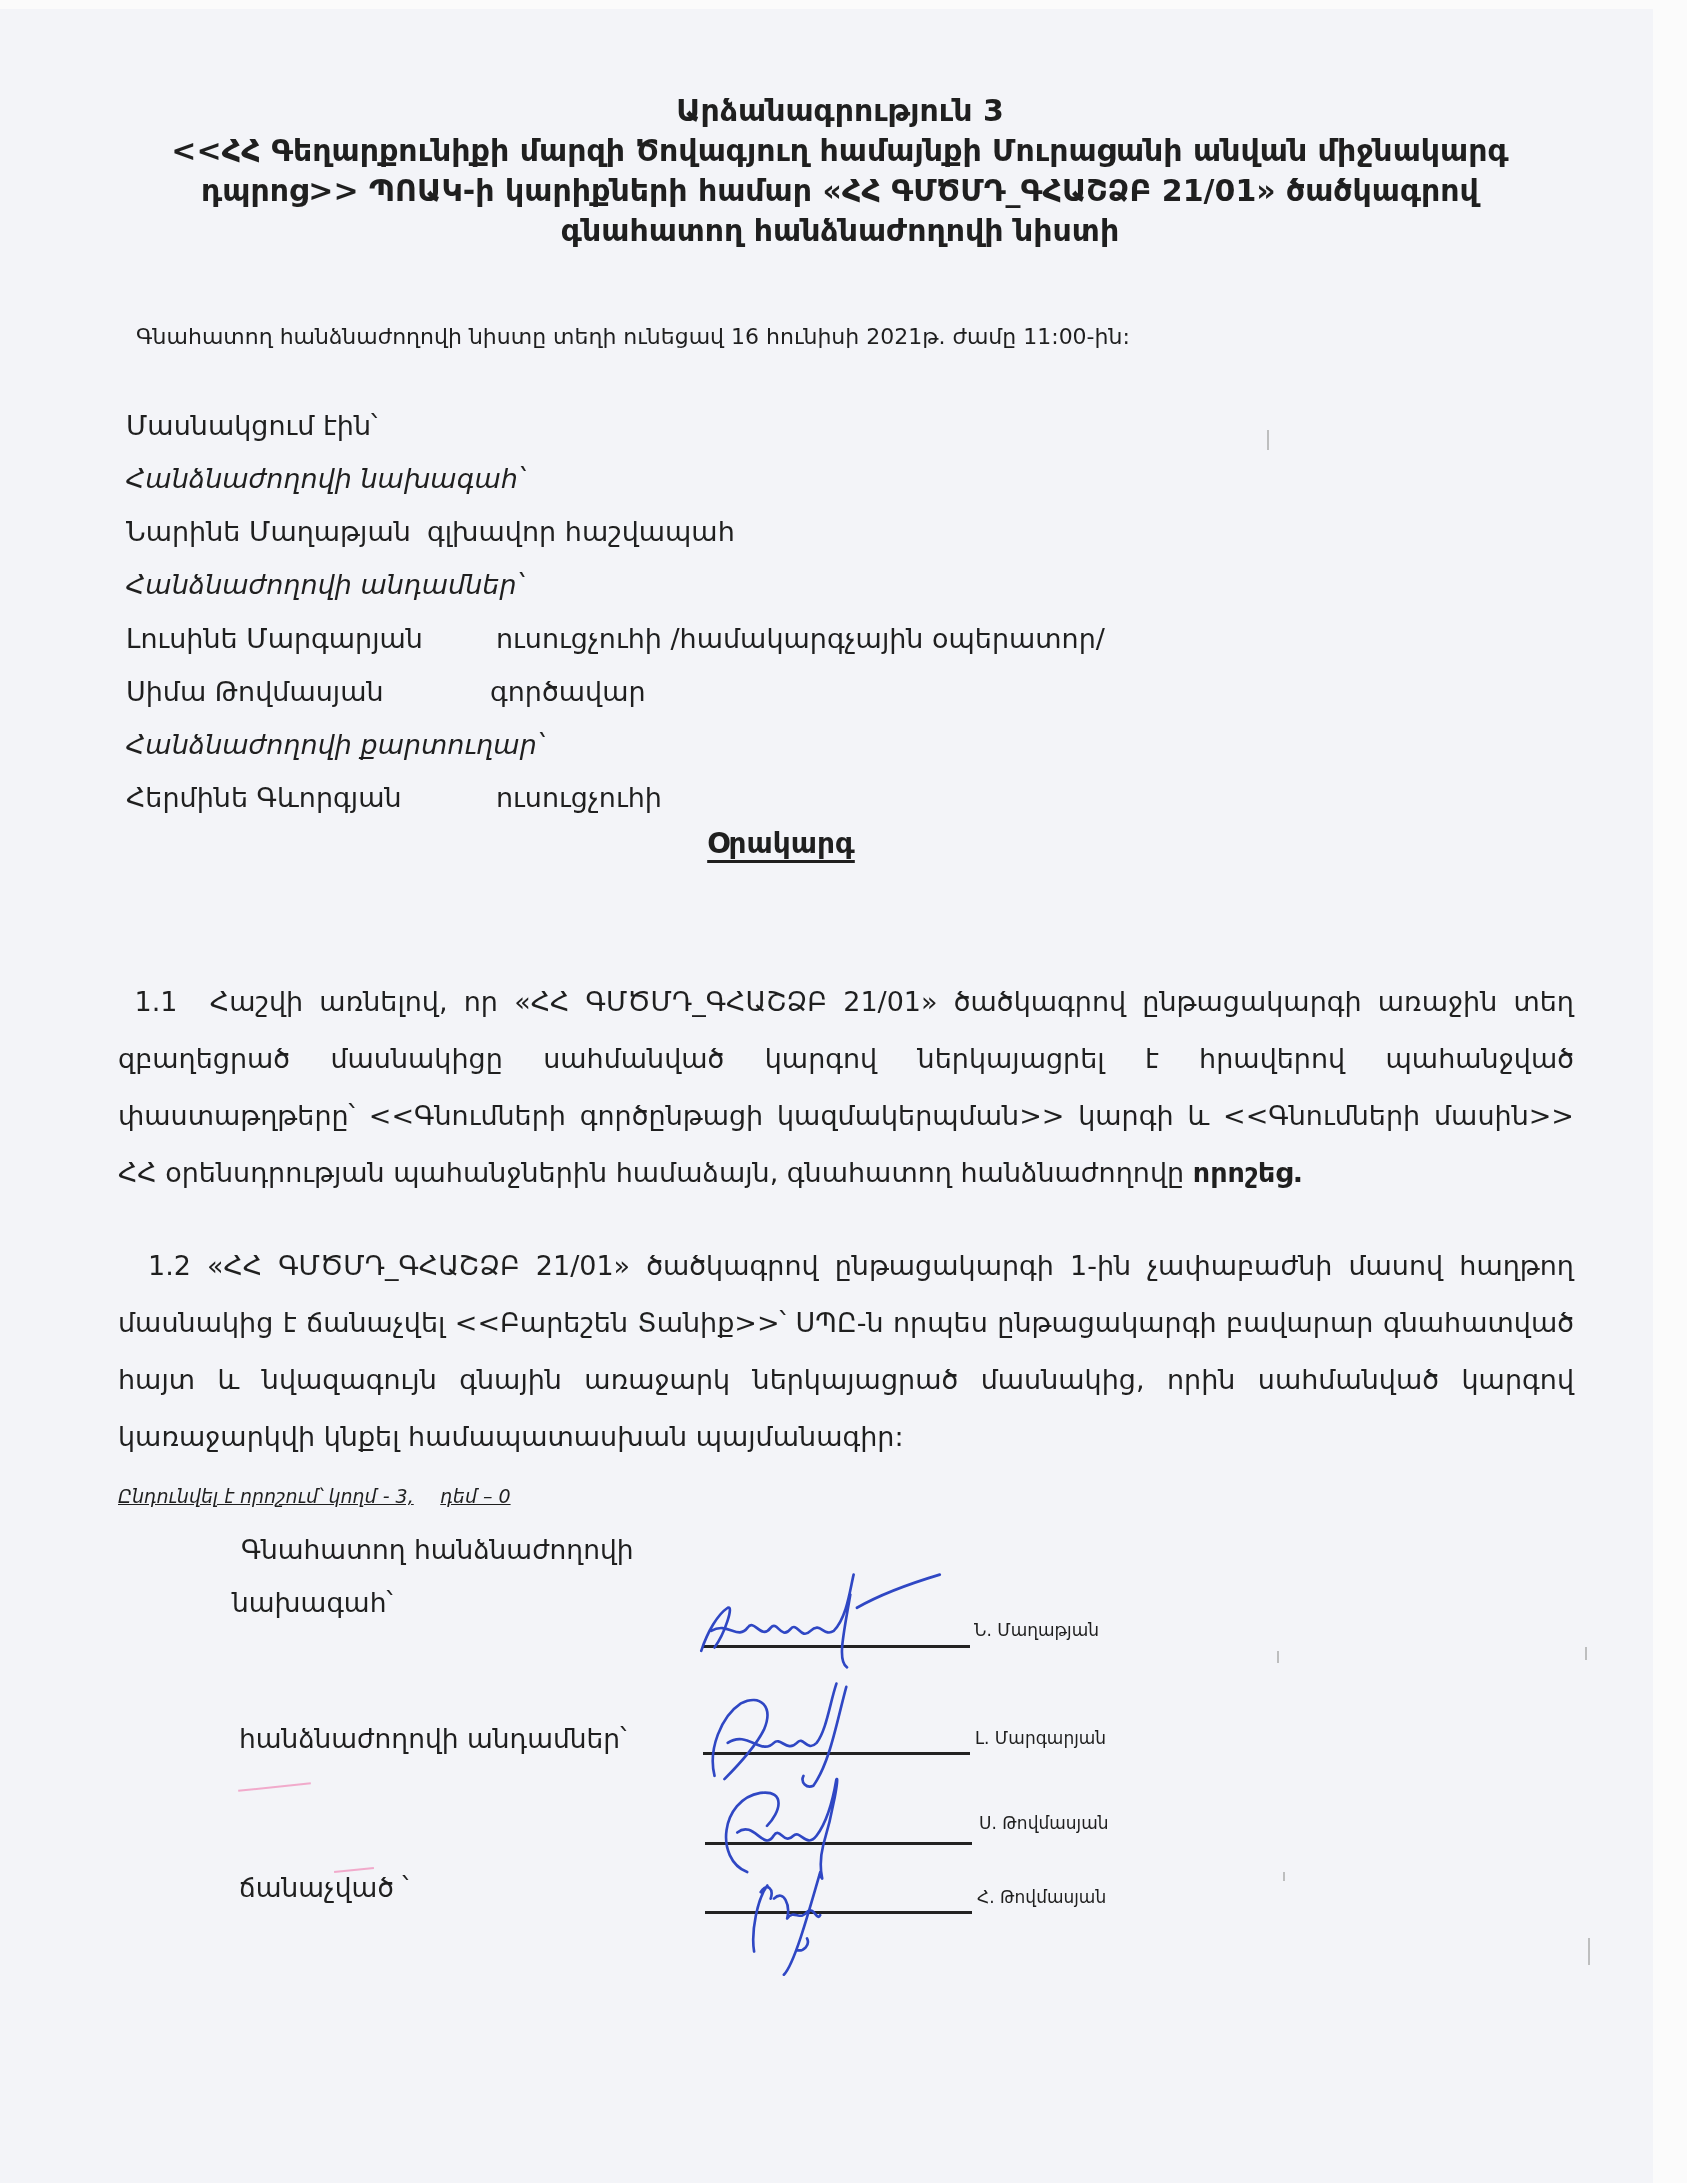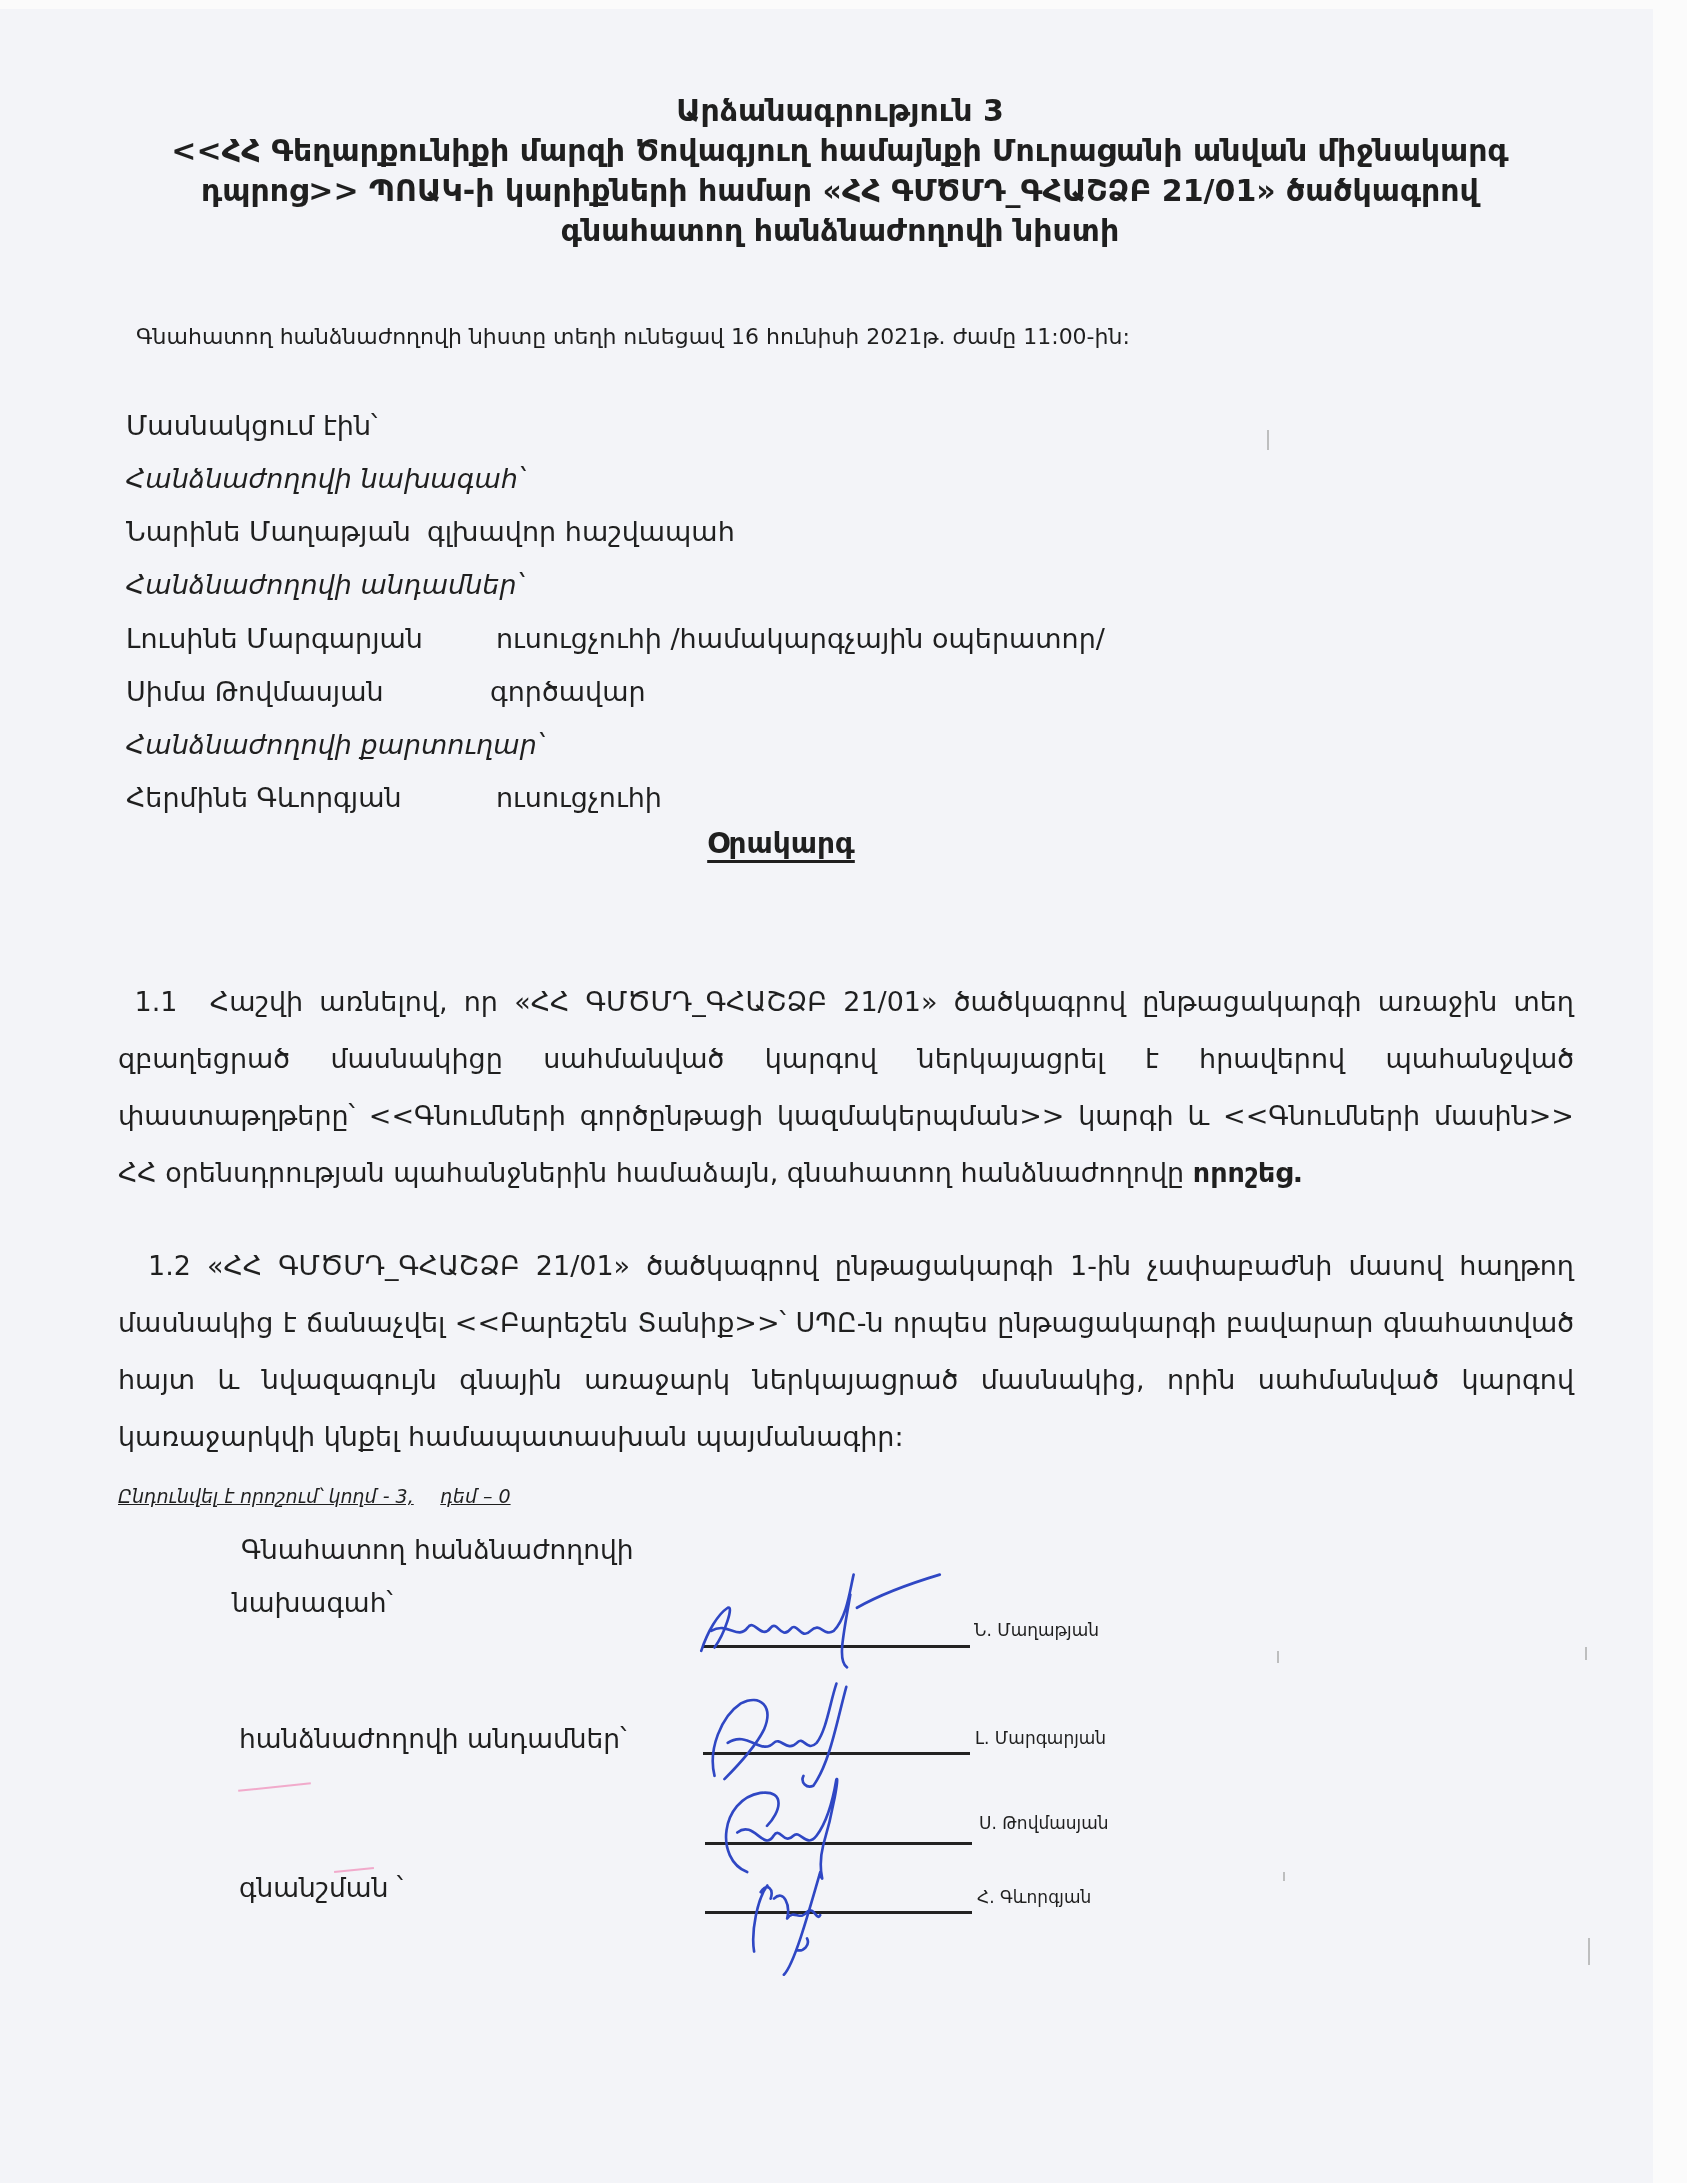--- a/index.html
+++ b/index.html
@@ -202,33 +202,33 @@
     <span class="indent" style="width:30px"></span><span>1.2</span> <span>«ՀՀ ԳՄԾՄԴ_ԳՀԱՇՁԲ 21/01» ծածկագրով ընթացակարգի 1-ին չափաբաժնի մասով հաղթող մասնակից է ճանաչվել  &lt;&lt;Բարեշեն Տանիք&gt;&gt;՝ ՍՊԸ-ն որպես ընթացակարգի բավարար գնահատված հայտ և նվազագույն գնային առաջարկ ներկայացրած մասնակից, որին սահմանված կարգով  կառաջարկվի  կնքել համապատասխան պայմանագիր:</span>
   </div>
 
   <div class="vote-line">
     <span>Ընդունվել է որոշում՝  կողմ - 3,</span><span class="gap"></span><span>դեմ – 0</span>
   </div>
 
   <div class="sig-label" style="left:241px; top:1534px">Գնահատող  հանձնաժողովի</div>
   <div class="sig-label" style="left:232px; top:1587px">նախագահ՝</div>
   <div class="sig-label" style="left:239px; top:1723px">հանձնաժողովի անդամներ՝</div>
-  <div class="sig-label" style="left:239px; top:1872px">գնանշման ՝</div>
+  <div class="sig-label" style="left:239px; top:1872px">ճանաչված ՝</div>
 
   <div class="sig-line" style="left:703px; top:1645px"></div>
   <div class="sig-name" style="left:974px; top:1620px">Ն. Մաղաթյան</div>
 
   <div class="sig-line" style="left:703px; top:1752px"></div>
   <div class="sig-name" style="left:975px; top:1728px">Լ. Մարգարյան</div>
 
   <div class="sig-line" style="left:705px; top:1842px"></div>
   <div class="sig-name" style="left:979px; top:1813px">Ս. Թովմասյան</div>
 
   <div class="sig-line" style="left:705px; top:1911px"></div>
-  <div class="sig-name" style="left:977px; top:1887px">Հ. Գևորգյան</div>
+  <div class="sig-name" style="left:977px; top:1887px">Հ. Թովմասյան</div>
 
   <svg class="signature" style="left:688px; top:1568px" width="318" height="106" viewBox="0 0 480 160">
     <path d="M20,125 C30,95 45,70 60,60 C70,55 55,100 40,120 M35,95 C60,80 75,110 90,90 C100,75 110,110 125,90 C135,78 140,110 155,92 C165,80 170,110 185,95 C200,80 205,105 220,95 C240,75 245,30 250,10 M245,40 C235,100 225,140 240,150 M255,60 C290,40 330,25 380,10"></path>
   </svg>
   <svg class="signature" style="left:688px; top:1677px" width="198" height="112" viewBox="0 0 300 170">
     <path d="M40,150 C30,110 50,60 80,40 C110,25 130,45 115,80 C100,110 70,140 55,155 M60,100 C90,80 110,120 130,100 C140,90 150,115 165,100 C175,88 180,115 195,100 C210,80 215,40 225,10 M240,15 C225,70 215,130 190,165 C180,170 170,160 175,150"></path>
   </svg>
   <svg class="signature" style="left:701px; top:1773px" width="198" height="119" viewBox="0 0 300 180">
     <path d="M70,150 C20,130 30,40 90,30 C130,25 120,60 100,80 M55,90 C80,70 95,120 110,95 C120,80 125,110 140,95 C150,85 160,115 175,95 C190,75 200,40 205,10 C210,0 200,60 185,110 C175,150 190,170 180,155"></path>
   </svg>

